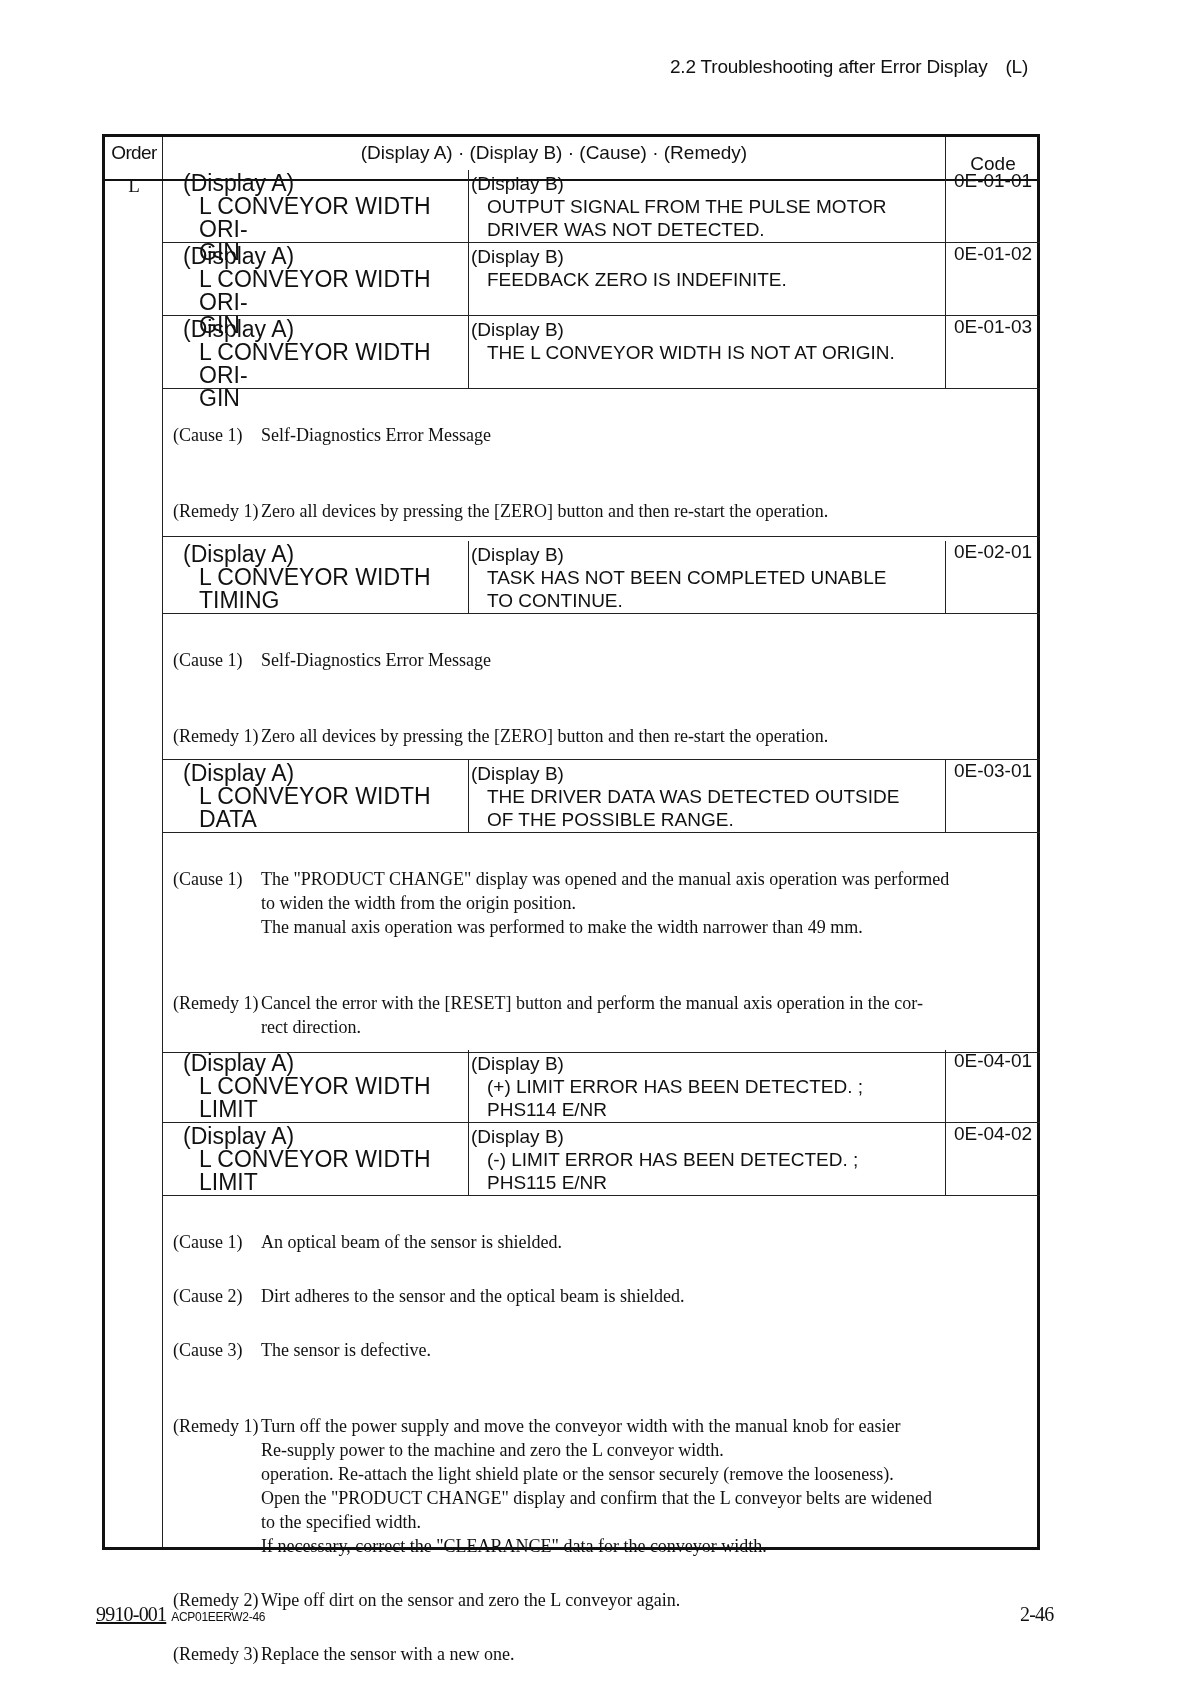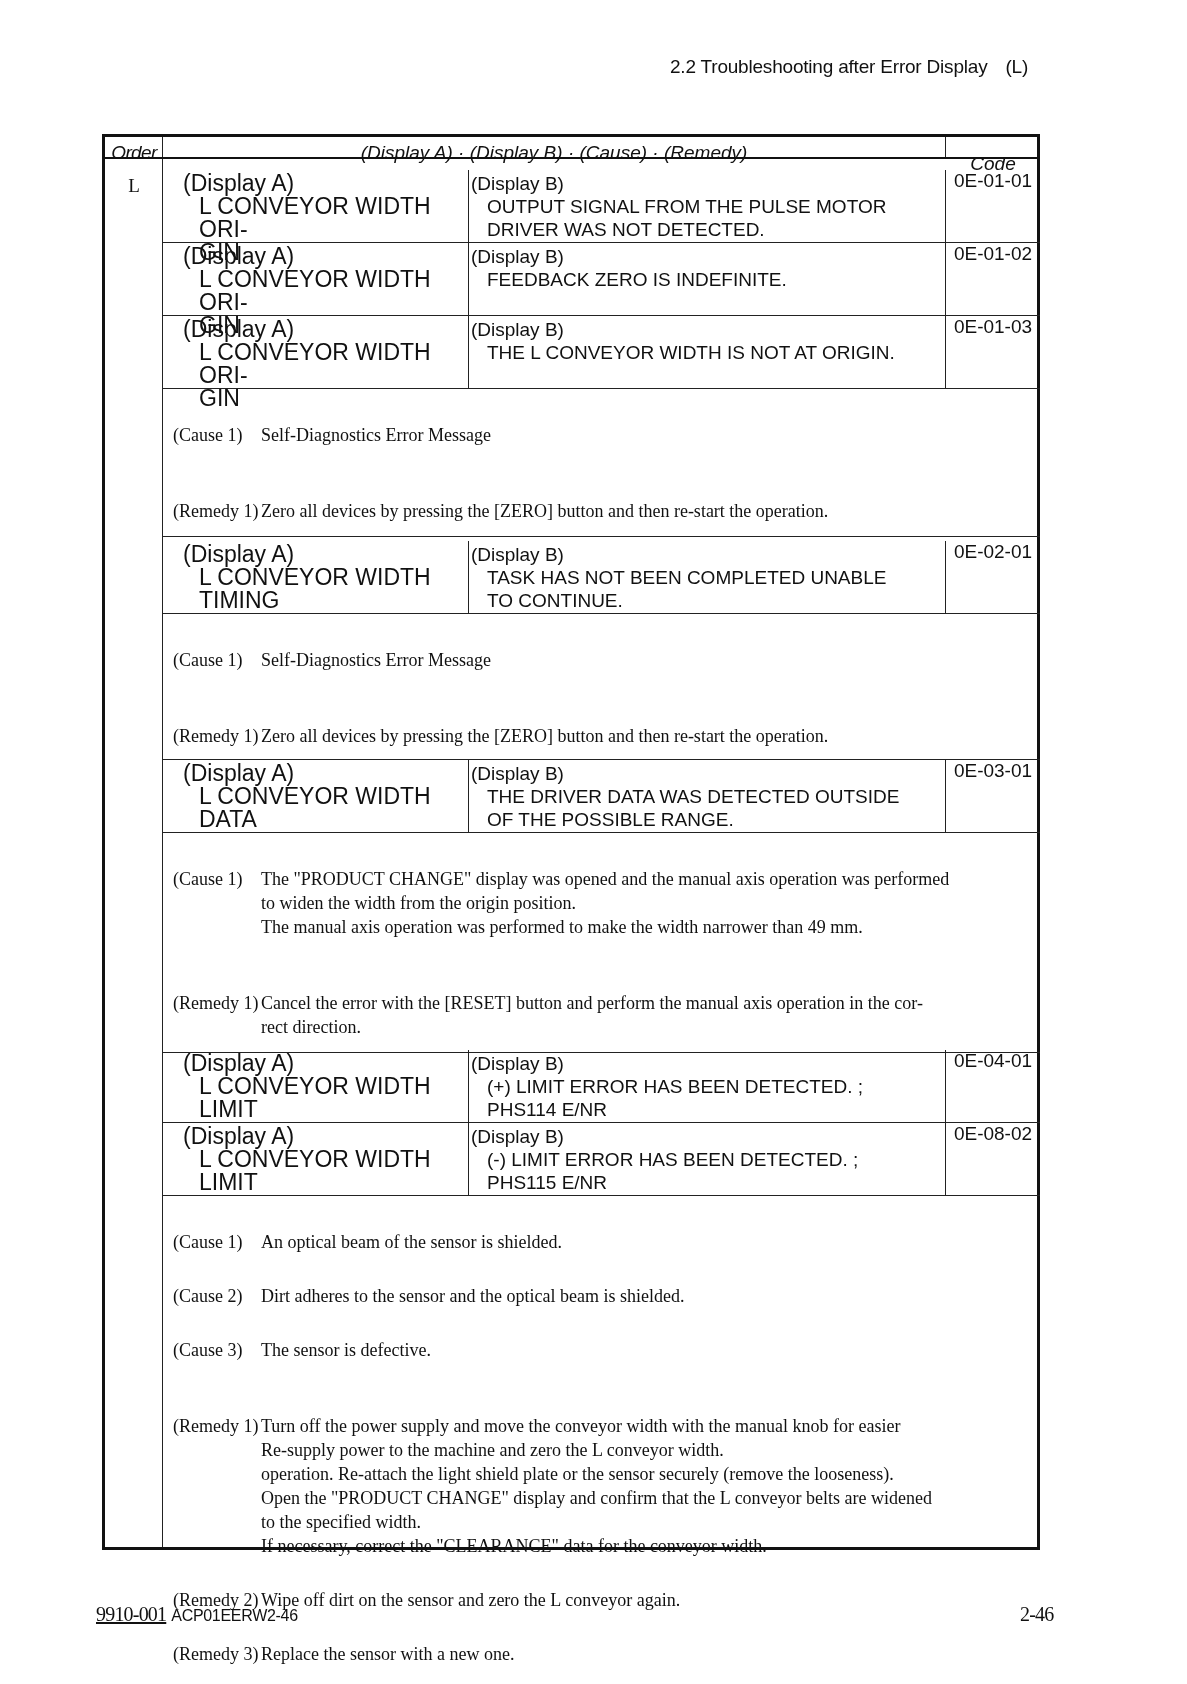--- a/index.html
+++ b/index.html
@@ -15,22 +15,22 @@
 
     .table {
       position: absolute; left: 102px; top: 134px; width: 938px; height: 1416px;
       border: 3px solid #111; box-sizing: border-box;
     }
     .order-col {
       position: absolute; left: 0; top: 0; width: 58px; height: 100%;
       border-right: 1.5px solid #222; box-sizing: border-box;
     }
     .hdr {
-      position: absolute; left: 0; top: 0; width: 100%; height: 22px;
-      border-bottom: 2.5px solid #111; box-sizing: border-box; font-style: italic;
+      position: absolute; left: 0; top: 0; width: 100%; height: 44px;
+      border-bottom: 2.5px solid #111; box-sizing: border-box;
     }
     .hdr-order { position: absolute; left: 0; top: 5px; width: 58px; text-align: center; font-size: 19px; letter-spacing: -0.6px; }
     .hdr-main { position: absolute; left: 58px; top: 5px; width: 782px; text-align: center; font-size: 19px; }
     .hdr-code { position: absolute; left: 840px; top: 0; width: 95px; height: 100%; border-left: 1.5px solid #222; box-sizing: border-box; text-align: center; font-size: 19px; padding-top: 16px; }
     .order-val { position: absolute; left: 0; top: 38px; width: 58px; text-align: center; font-size: 19px; }
 
     .block { position: absolute; left: 58px; width: 877px; box-sizing: border-box; }
     .disp-row {
       position: relative; width: 100%; border-bottom: 1.5px solid #222; box-sizing: border-box;
     }
@@ -41,21 +41,21 @@
     .cr-area { position: relative; width: 100%; border-bottom: 1.5px solid #222; box-sizing: border-box; padding: 4px 8px 0 10px; font-size: 18px; line-height: 24px; }
     .cr-line { display: flex; margin-top: 30px; }
     .cr-label { width: 88px; flex: none; white-space: nowrap; }
     .cr-text { flex: 1; text-align: justify; }
     .cr-cont { padding-left: 88px; }
     .gap { height: 22px; }
     .last { border-bottom: none; }
 
     .footer-left { position: absolute; left: 96px; top: 1603px; font-size: 20px; white-space: nowrap; }
     .footer-left .docnum { text-decoration: underline; letter-spacing: -0.8px; }
-    .footer-left .docref { font-size: 16px; margin-left: 5px; letter-spacing: -0.3px; }
+    .footer-left .docref { font-size: 12px; margin-left: 5px; letter-spacing: -0.3px; }
     .footer-right { position: absolute; left: 1020px; top: 1603px; font-size: 20px; letter-spacing: -0.8px; }
   </style>
 </head>
 <body>
 
 <div class="running-header sans">
   <span>2.2 Troubleshooting after Error Display</span><span class="section-letter">(L)</span>
 </div>
 
 <div class="table">
@@ -186,21 +186,21 @@
         <div class="disp-row sans" style="height: 73px;">
           <div class="disp-a">
             <div>(Display A)</div>
             <div class="indent">L CONVEYOR WIDTH LIMIT</div>
           </div>
           <div class="disp-b">
             <div>(Display B)</div>
             <div class="indent">(-) LIMIT ERROR HAS BEEN DETECTED. ;</div>
             <div class="indent">PHS115 E/NR</div>
           </div>
-          <div class="code">0E-08-02</div>
+          <div class="code">0E-04-02</div>
         </div>
         <div class="cr-area serif last" style="height: 356px;">
           <div class="cr-line">
             <span class="cr-label">(Cause 1)</span>
             <span class="cr-text">An optical beam of the sensor is shielded.</span>
           </div>
           <div class="cr-line">
             <span class="cr-label">(Cause 2)</span>
             <span class="cr-text">Dirt adheres to the sensor and the optical beam is shielded.</span>
           </div>

